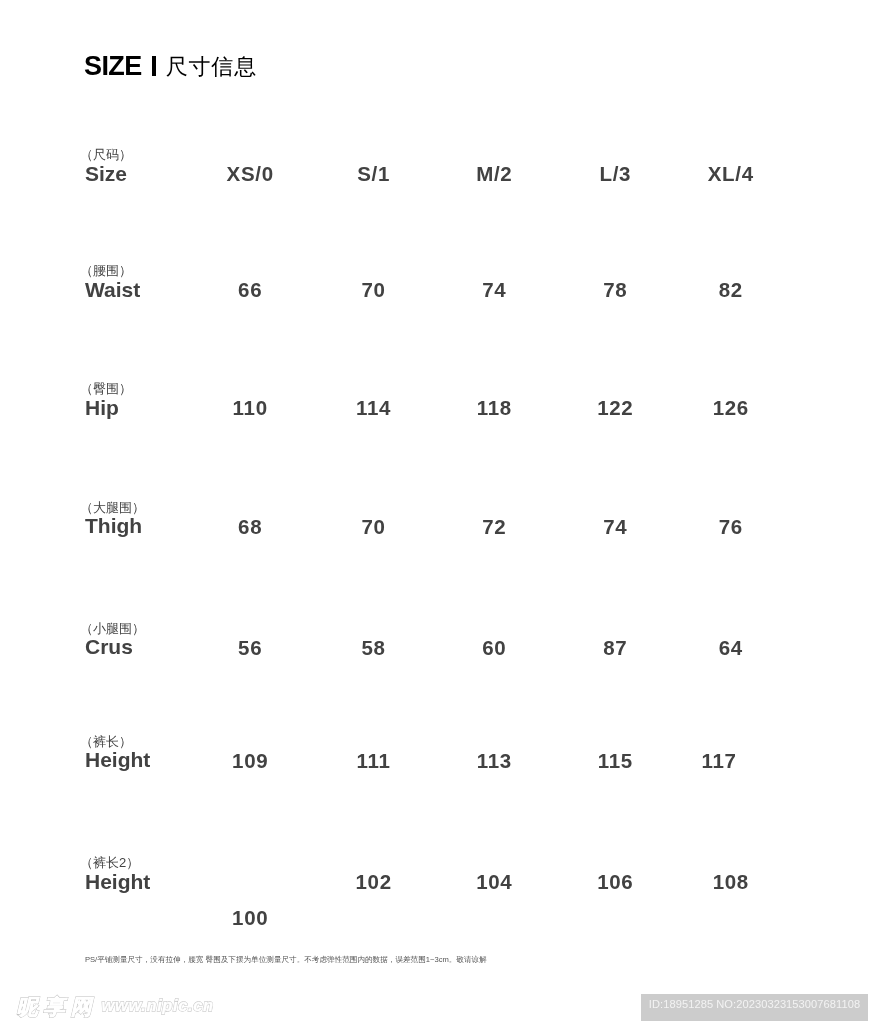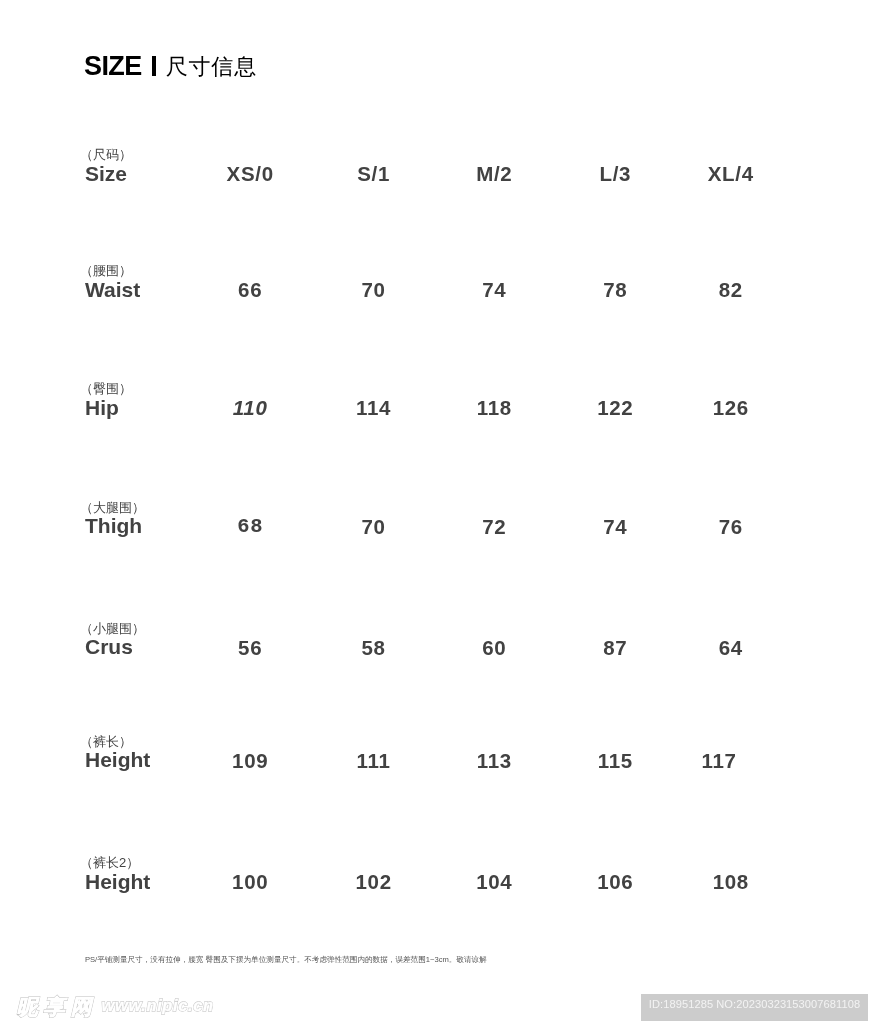--- a/index.html
+++ b/index.html
@@ -186,32 +186,32 @@
         <div class="cell" style="left: 373.6px;">70</div>
         <div class="cell" style="left: 494.3px;">74</div>
         <div class="cell" style="left: 615.3px;">78</div>
         <div class="cell" style="left: 730.8px;">82</div>
       </div>
       <div class="row" style="top: 381.1px;">
         <div class="rowlabel">
           <div class="sub">（臀围）</div>
           <div class="main">Hip</div>
         </div>
-        <div class="cell" style="left: 250.2px; font-style: italic;">110</div>
+        <div class="cell" style="left: 250.2px;">110</div>
         <div class="cell" style="left: 373.6px;">114</div>
         <div class="cell" style="left: 494.3px;">118</div>
         <div class="cell" style="left: 615.3px;">122</div>
         <div class="cell" style="left: 730.8px;">126</div>
       </div>
       <div class="row" style="top: 499.5px;">
         <div class="rowlabel">
           <div class="sub">（大腿围）</div>
           <div class="main">Thigh</div>
         </div>
-        <div class="cell" style="left: 250.2px; font-family: Liberation Mono, monospace;">68</div>
+        <div class="cell" style="left: 250.2px;">68</div>
         <div class="cell" style="left: 373.6px;">70</div>
         <div class="cell" style="left: 494.3px;">72</div>
         <div class="cell" style="left: 615.3px;">74</div>
         <div class="cell" style="left: 730.8px;">76</div>
       </div>
       <div class="row" style="top: 620.6px;">
         <div class="rowlabel">
           <div class="sub">（小腿围）</div>
           <div class="main">Crus</div>
         </div>
@@ -230,21 +230,21 @@
         <div class="cell" style="left: 373.6px;">111</div>
         <div class="cell" style="left: 494.3px;">113</div>
         <div class="cell" style="left: 615.3px;">115</div>
         <div class="cell" style="left: 719px;">117</div>
       </div>
       <div class="row" style="top: 855.1px;">
         <div class="rowlabel">
           <div class="sub">（裤长2）</div>
           <div class="main">Height</div>
         </div>
-        <div class="cell" style="left: 250.2px;">100</div>
+        <div class="cell" style="left: 250.2px; margin-top: 36px;">100</div>
         <div class="cell" style="left: 373.6px;">102</div>
         <div class="cell" style="left: 494.3px;">104</div>
         <div class="cell" style="left: 615.3px;">106</div>
         <div class="cell" style="left: 730.8px;">108</div>
       </div>
     </div>
 
   <div class="footnote">PS/平铺测量尺寸，没有拉伸，腰宽 臀围及下摆为单位测量尺寸。不考虑弹性范围内的数据，误差范围1~3cm。敬请谅解</div>
 
   <div class="wm">

